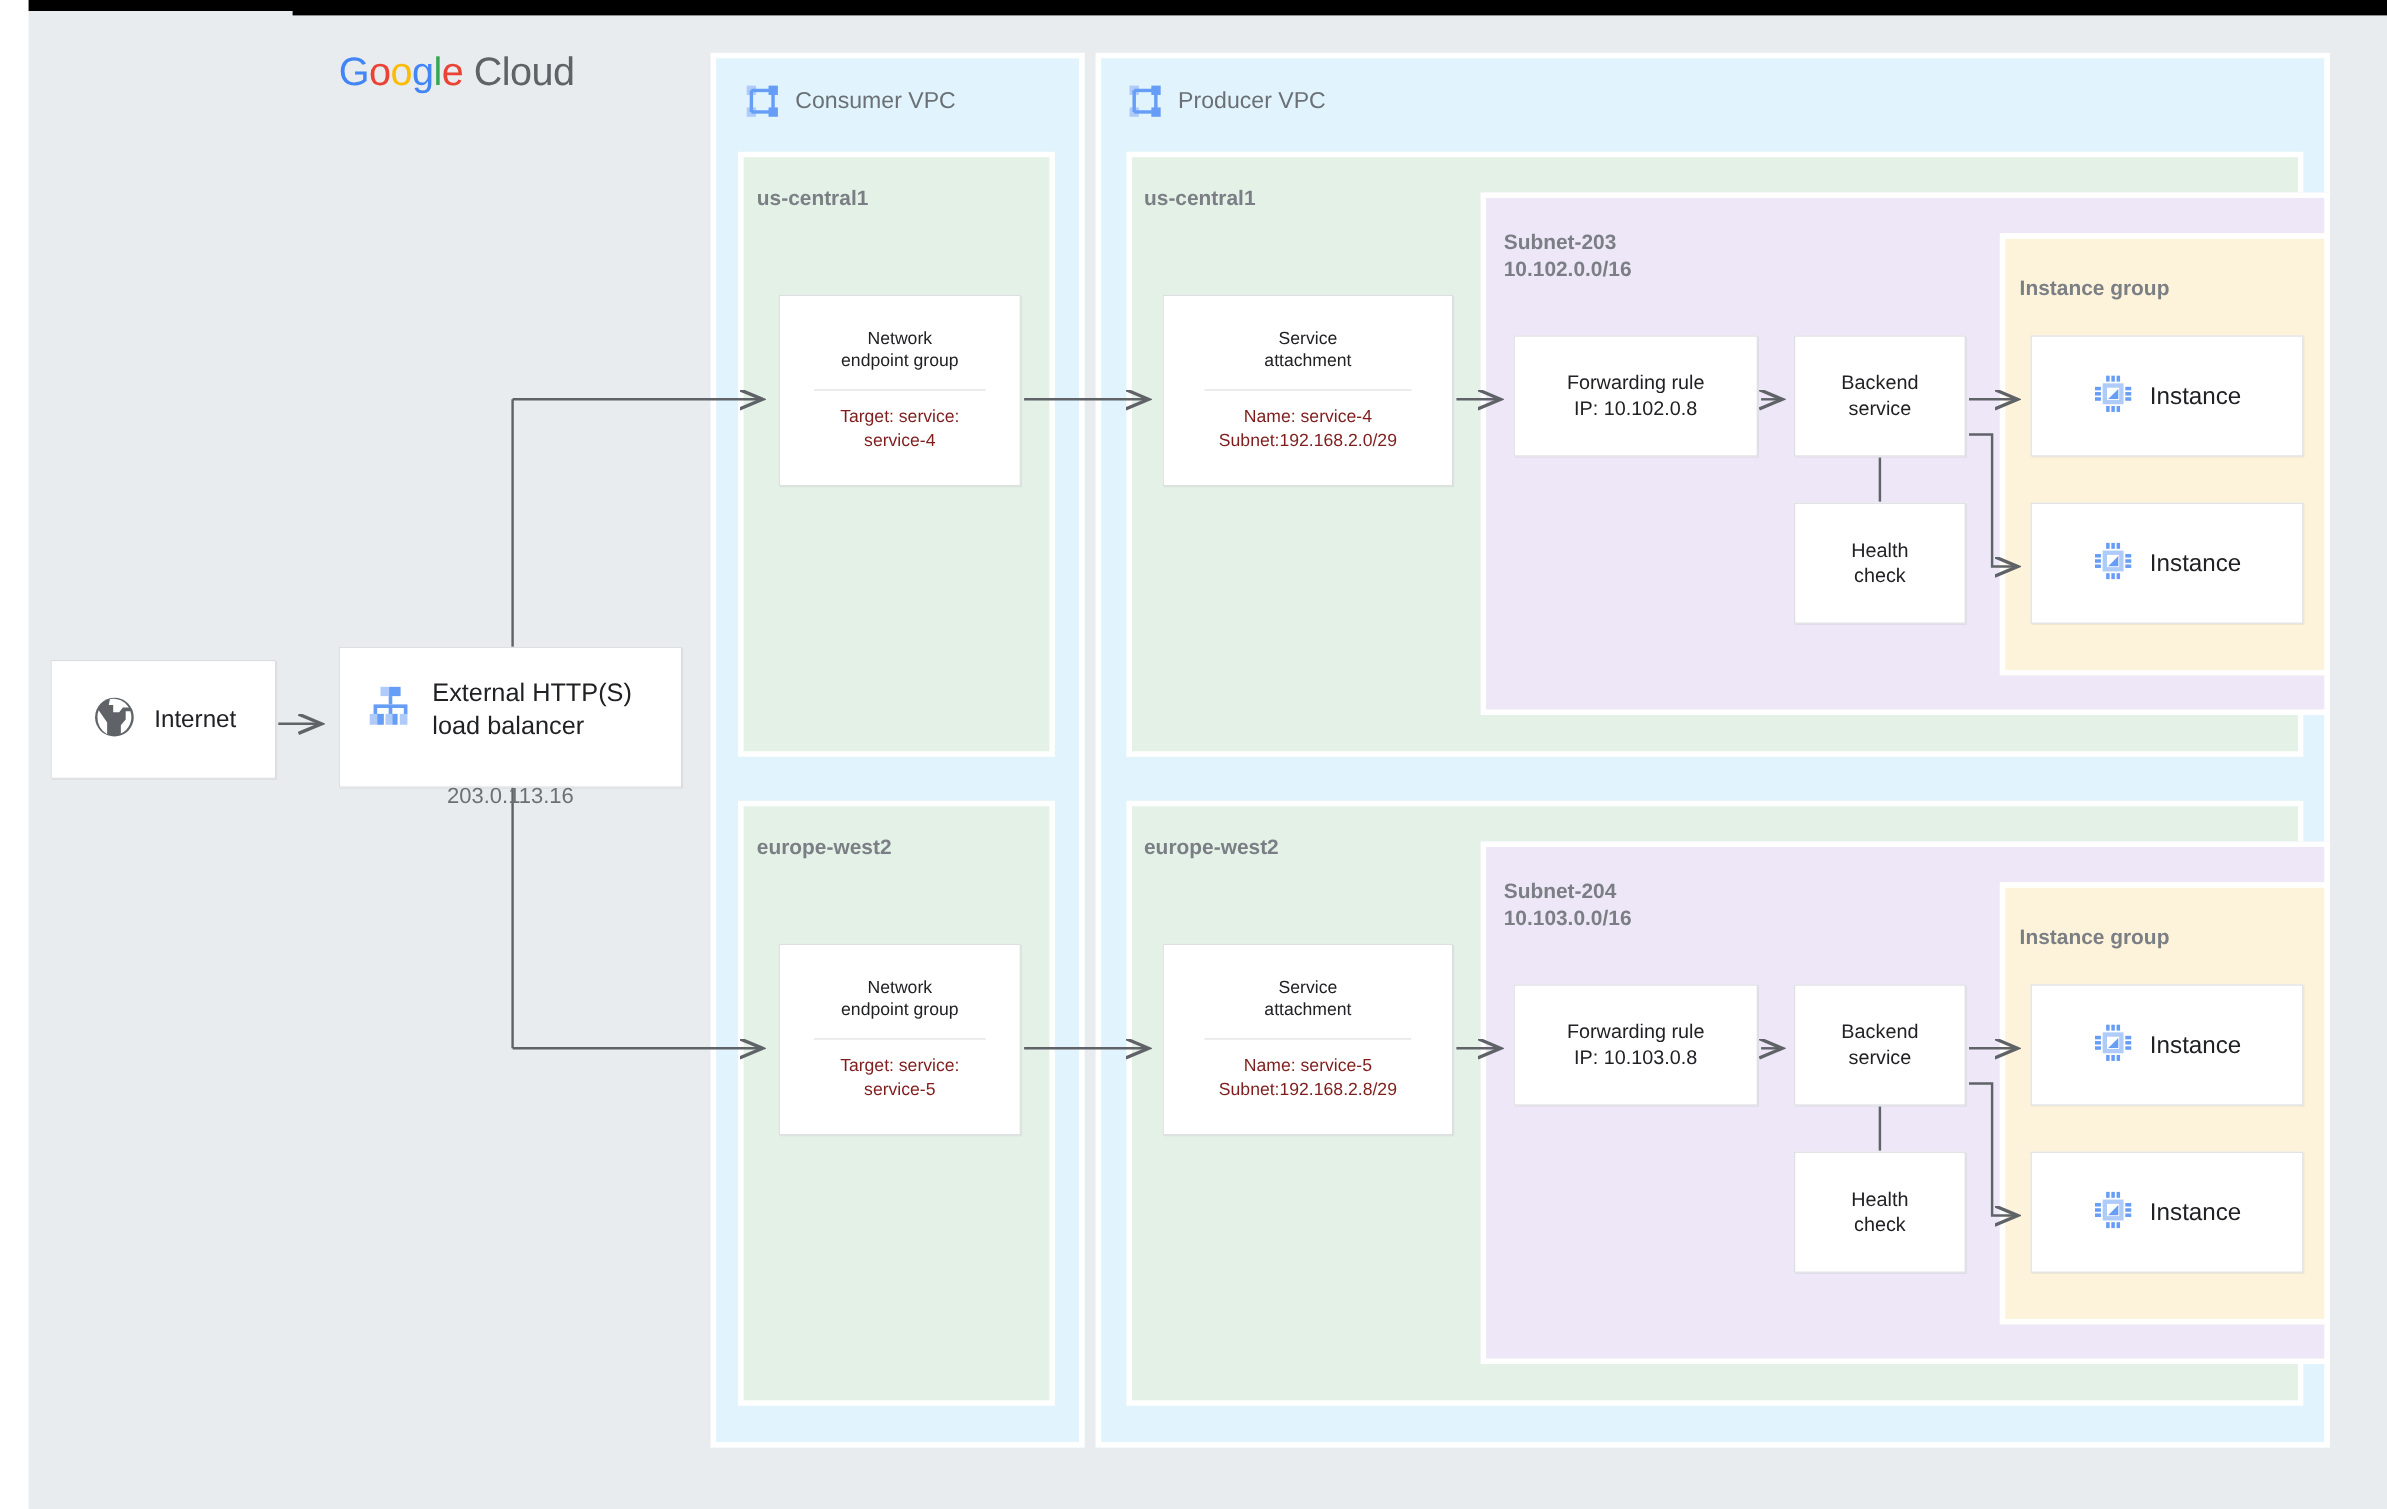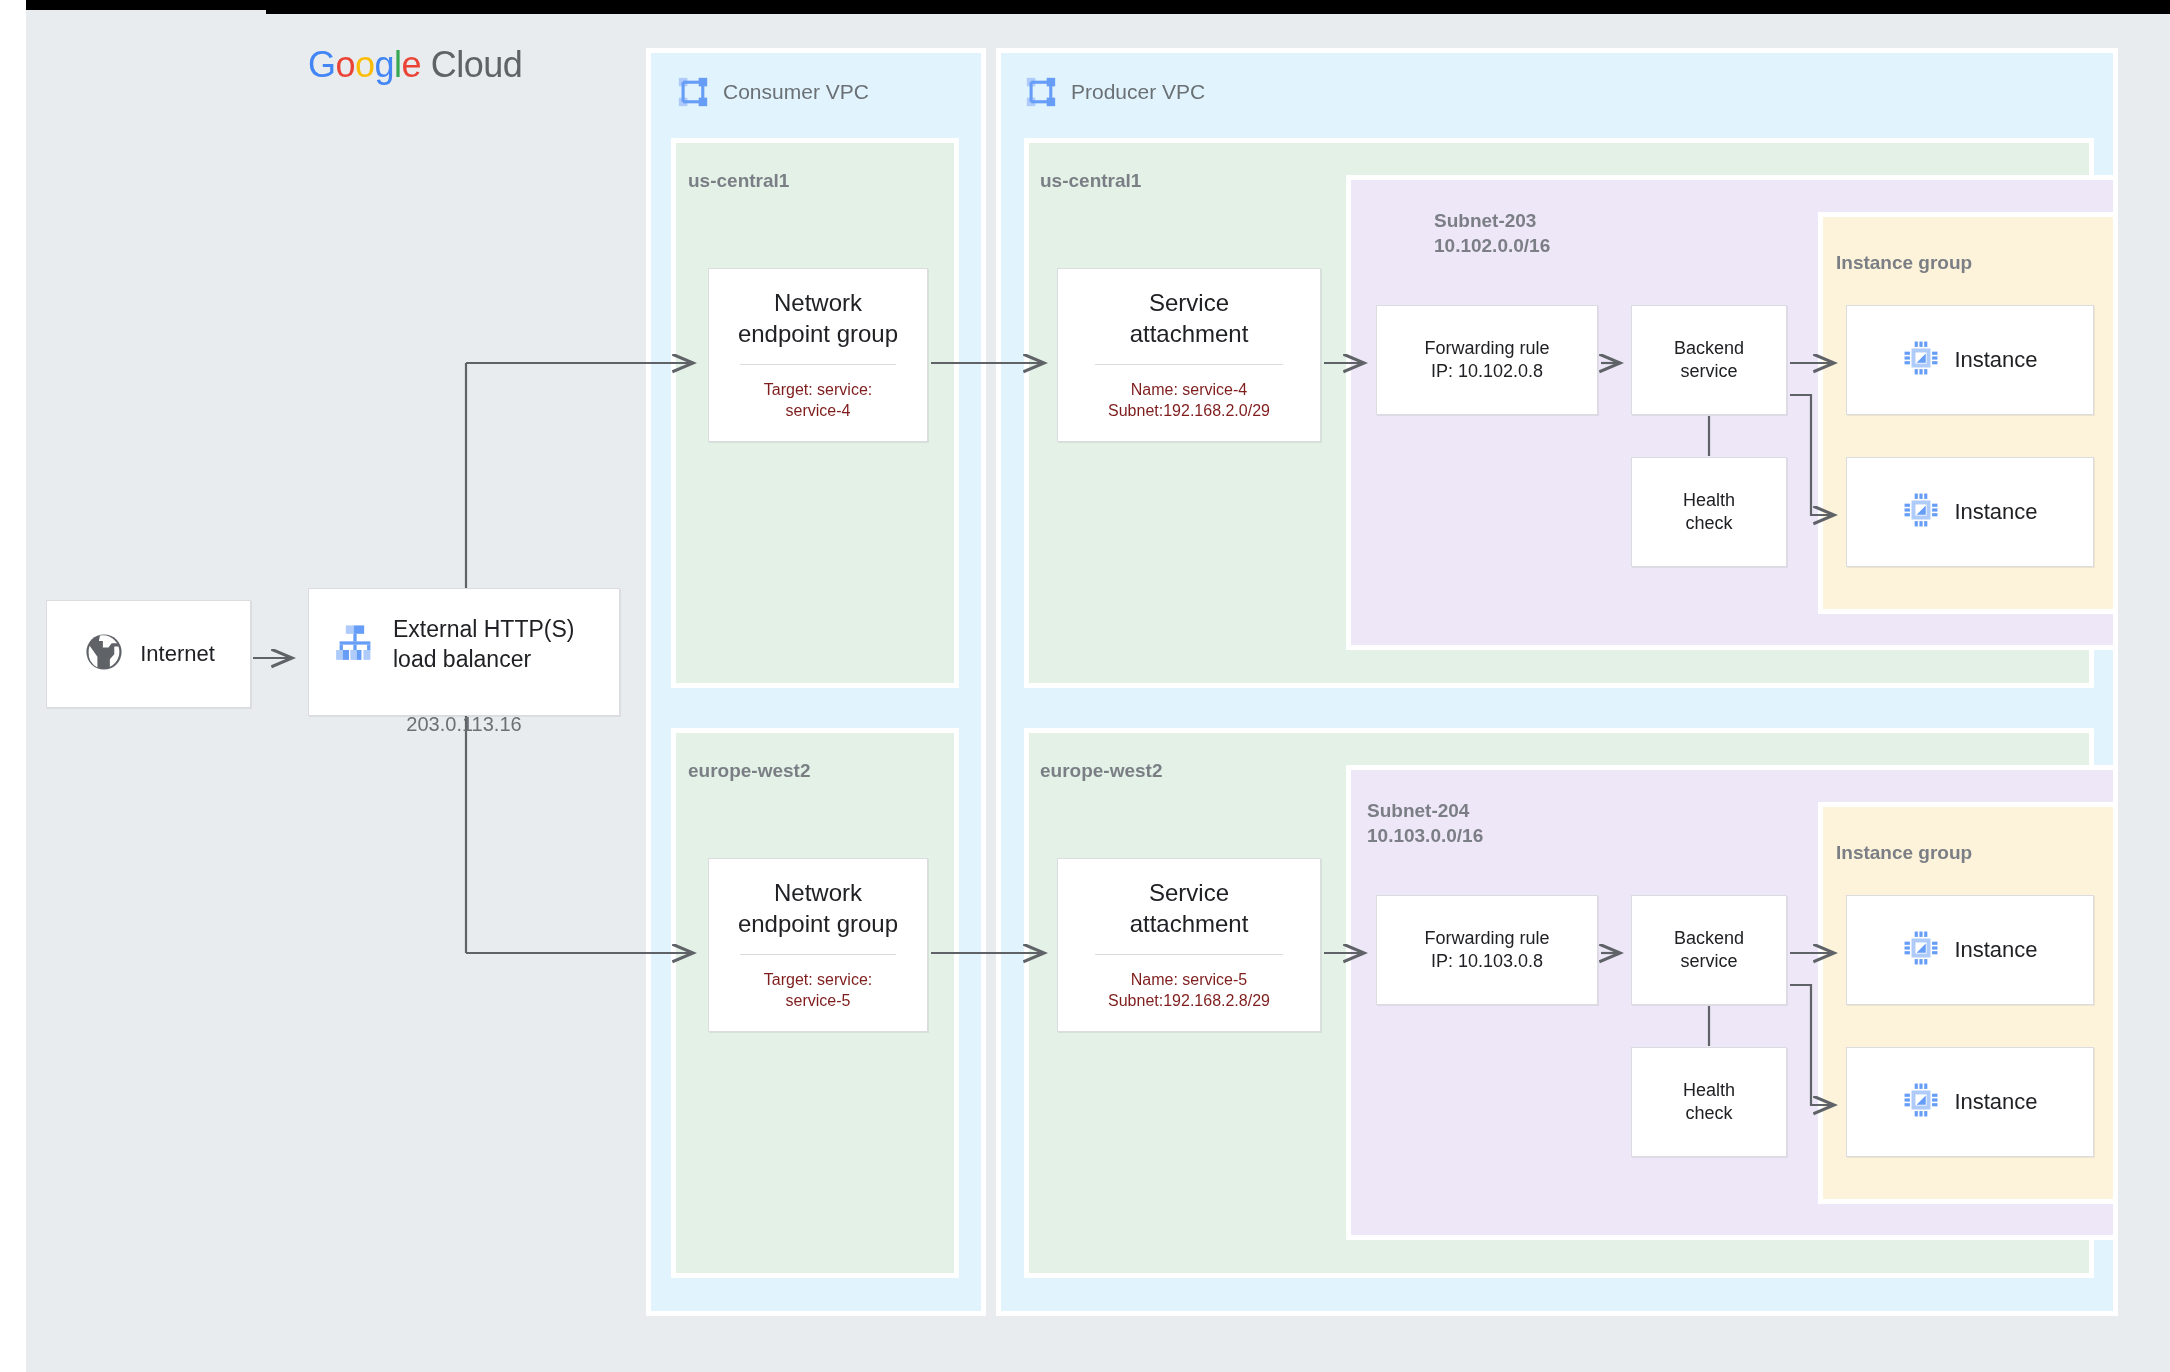--- a/index.html
+++ b/index.html
@@ -74,21 +74,21 @@
   
   .card {
     position: absolute;
     background: #ffffff;
     border: 1px solid #dadce0;
     box-shadow: 1px 1px 0 rgba(0,0,0,0.06);
     display: flex; flex-direction: column;
     align-items: center; justify-content: center;
   }
   .card .title {
-    font-size: 24px; color: #202124;
+    font-size: 16px; color: #202124;
     text-align: center; line-height: 1.28;
     white-space: pre-line;
   }
   .card .divider {
     width: 72%; height: 1px; background: #dadce0;
     margin: 14px 0 14px 0;
   }
   .card .sub {
     font-size: 16px; color: #7f1d1d;
     text-align: center; line-height: 1.34;
@@ -200,21 +200,21 @@
 
   <div class="card" style="left:1031px; top:268px; width:264px; height:174px;">
     <div class="title">Service
 attachment</div>
     <div class="divider"></div>
     <div class="sub">Name: service-4
 Subnet:192.168.2.0/29</div>
   </div>
 
   <div class="subnet" style="left:1320px; top:175px; width:772px; height:475px;"></div>
-  <div class="zone-label" style="left:1408px; top:208px;">Subnet-203
+  <div class="zone-label" style="left:1341px; top:208px;">Subnet-203
 10.102.0.0/16</div>
 
   <div class="card plain" style="left:1350px; top:305px; width:222px; height:110px;">
     <div class="title">Forwarding rule
 IP: 10.102.0.8</div>
   </div>
 
   <div class="card plain" style="left:1605px; top:305px; width:156px; height:110px;">
     <div class="title">Backend
 service</div>

